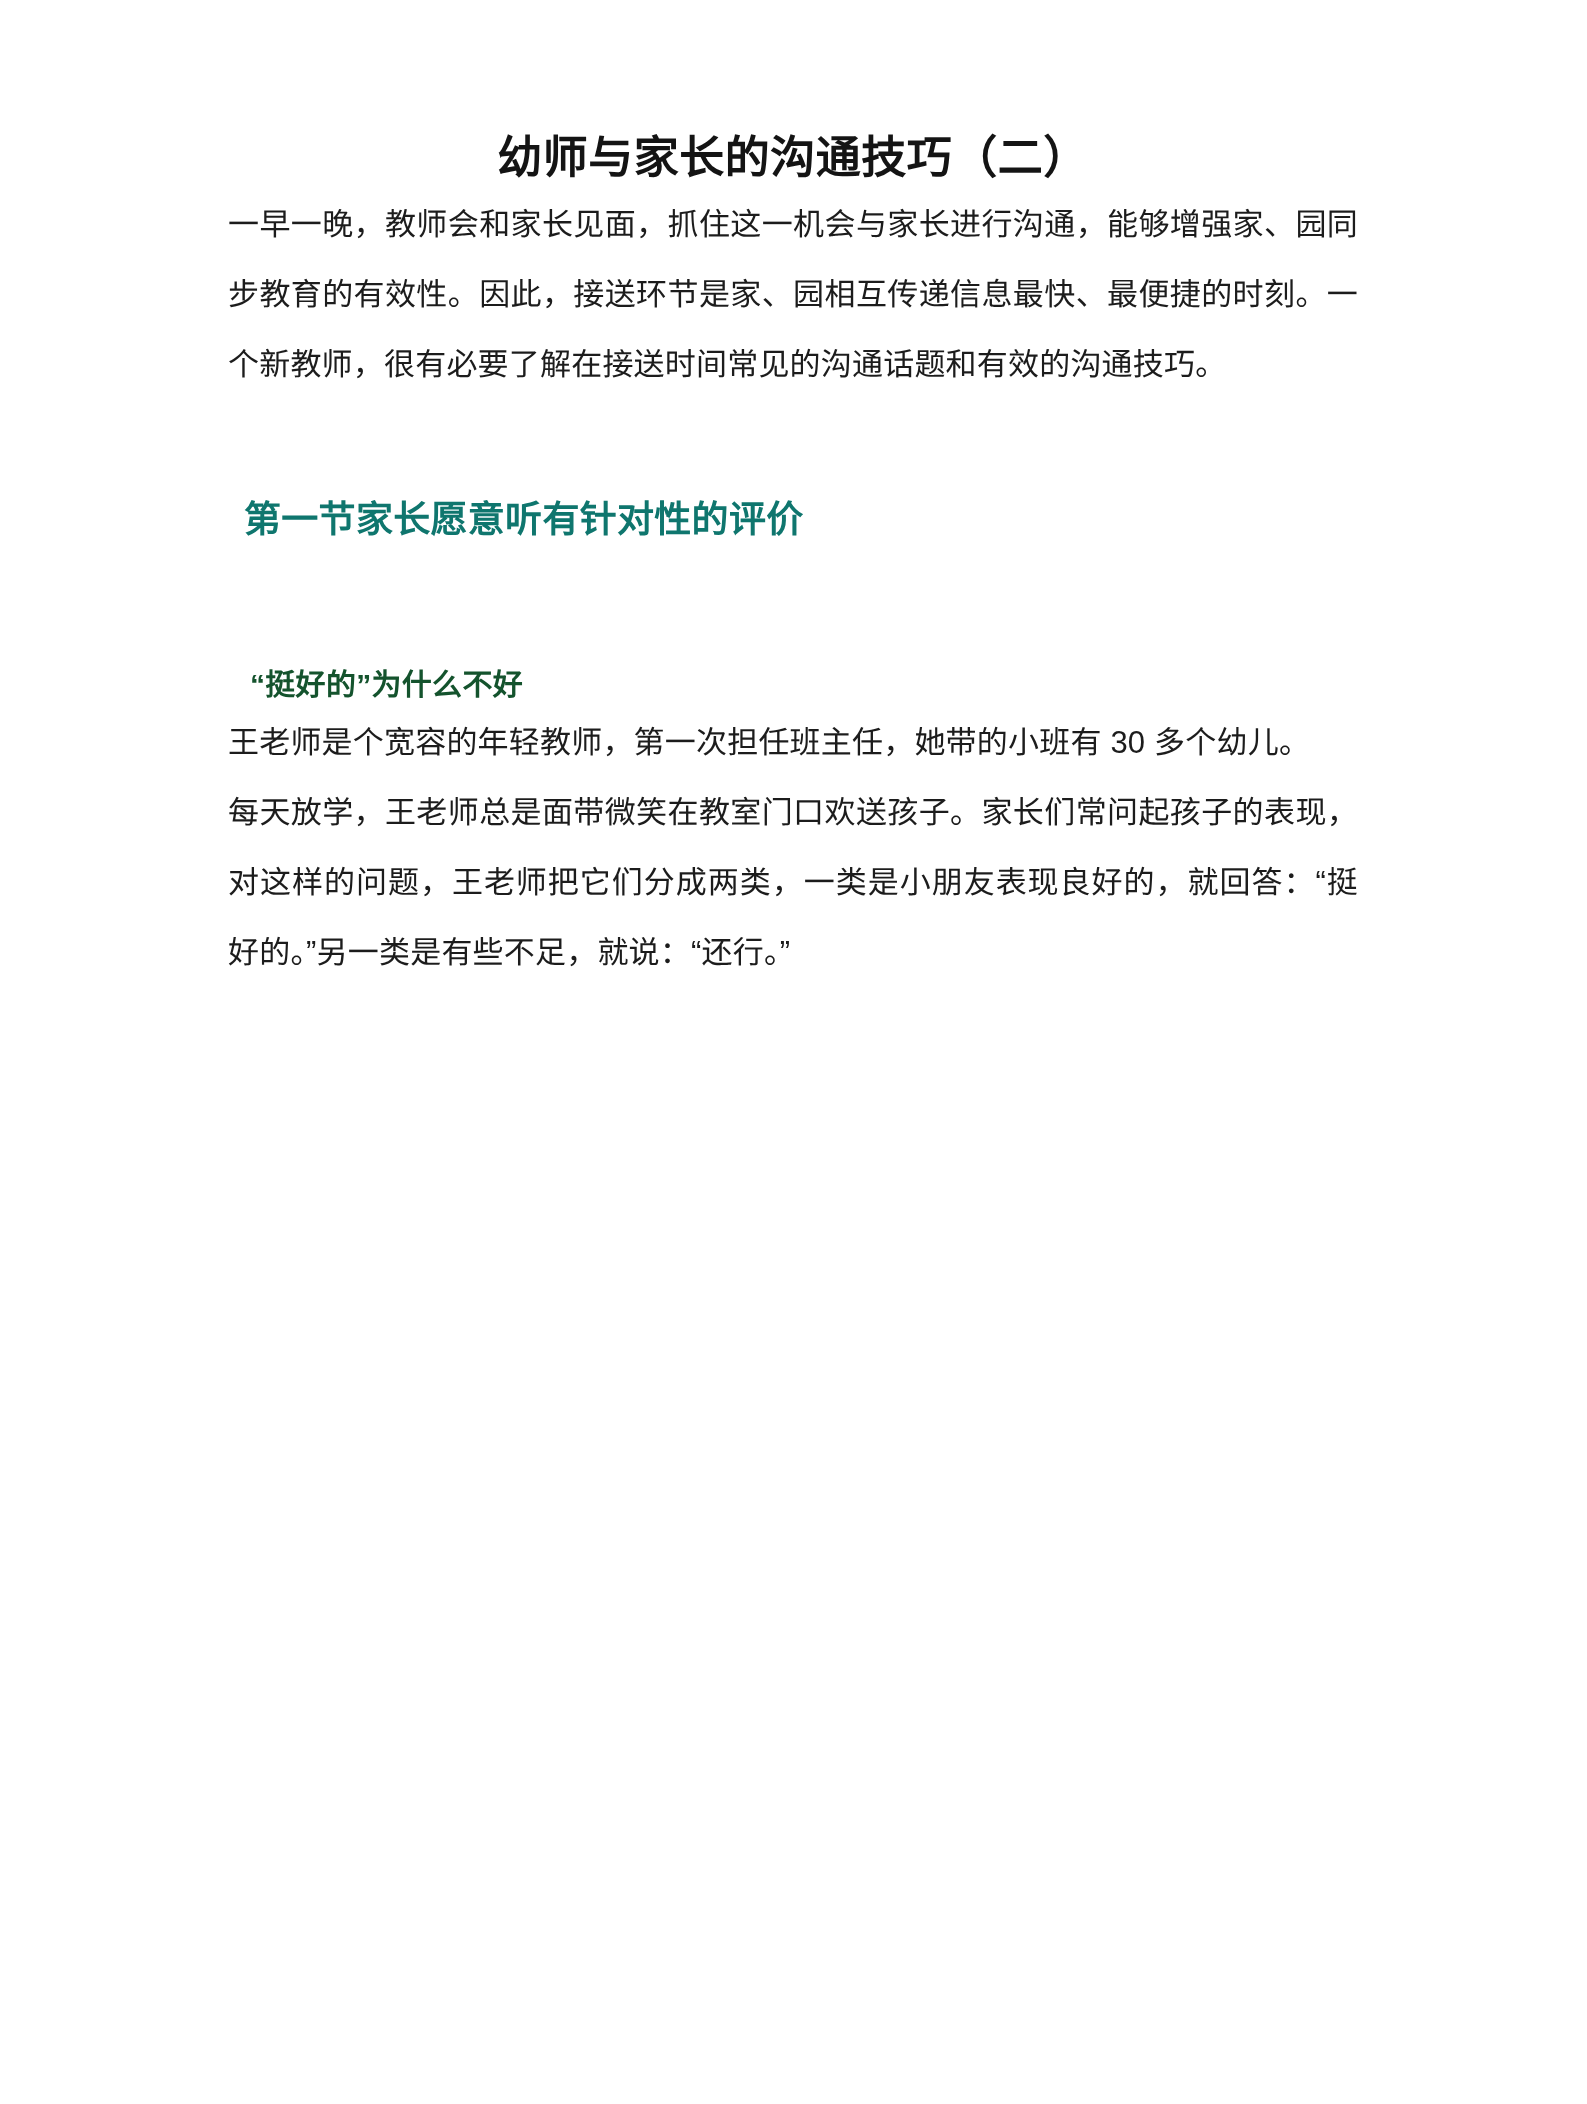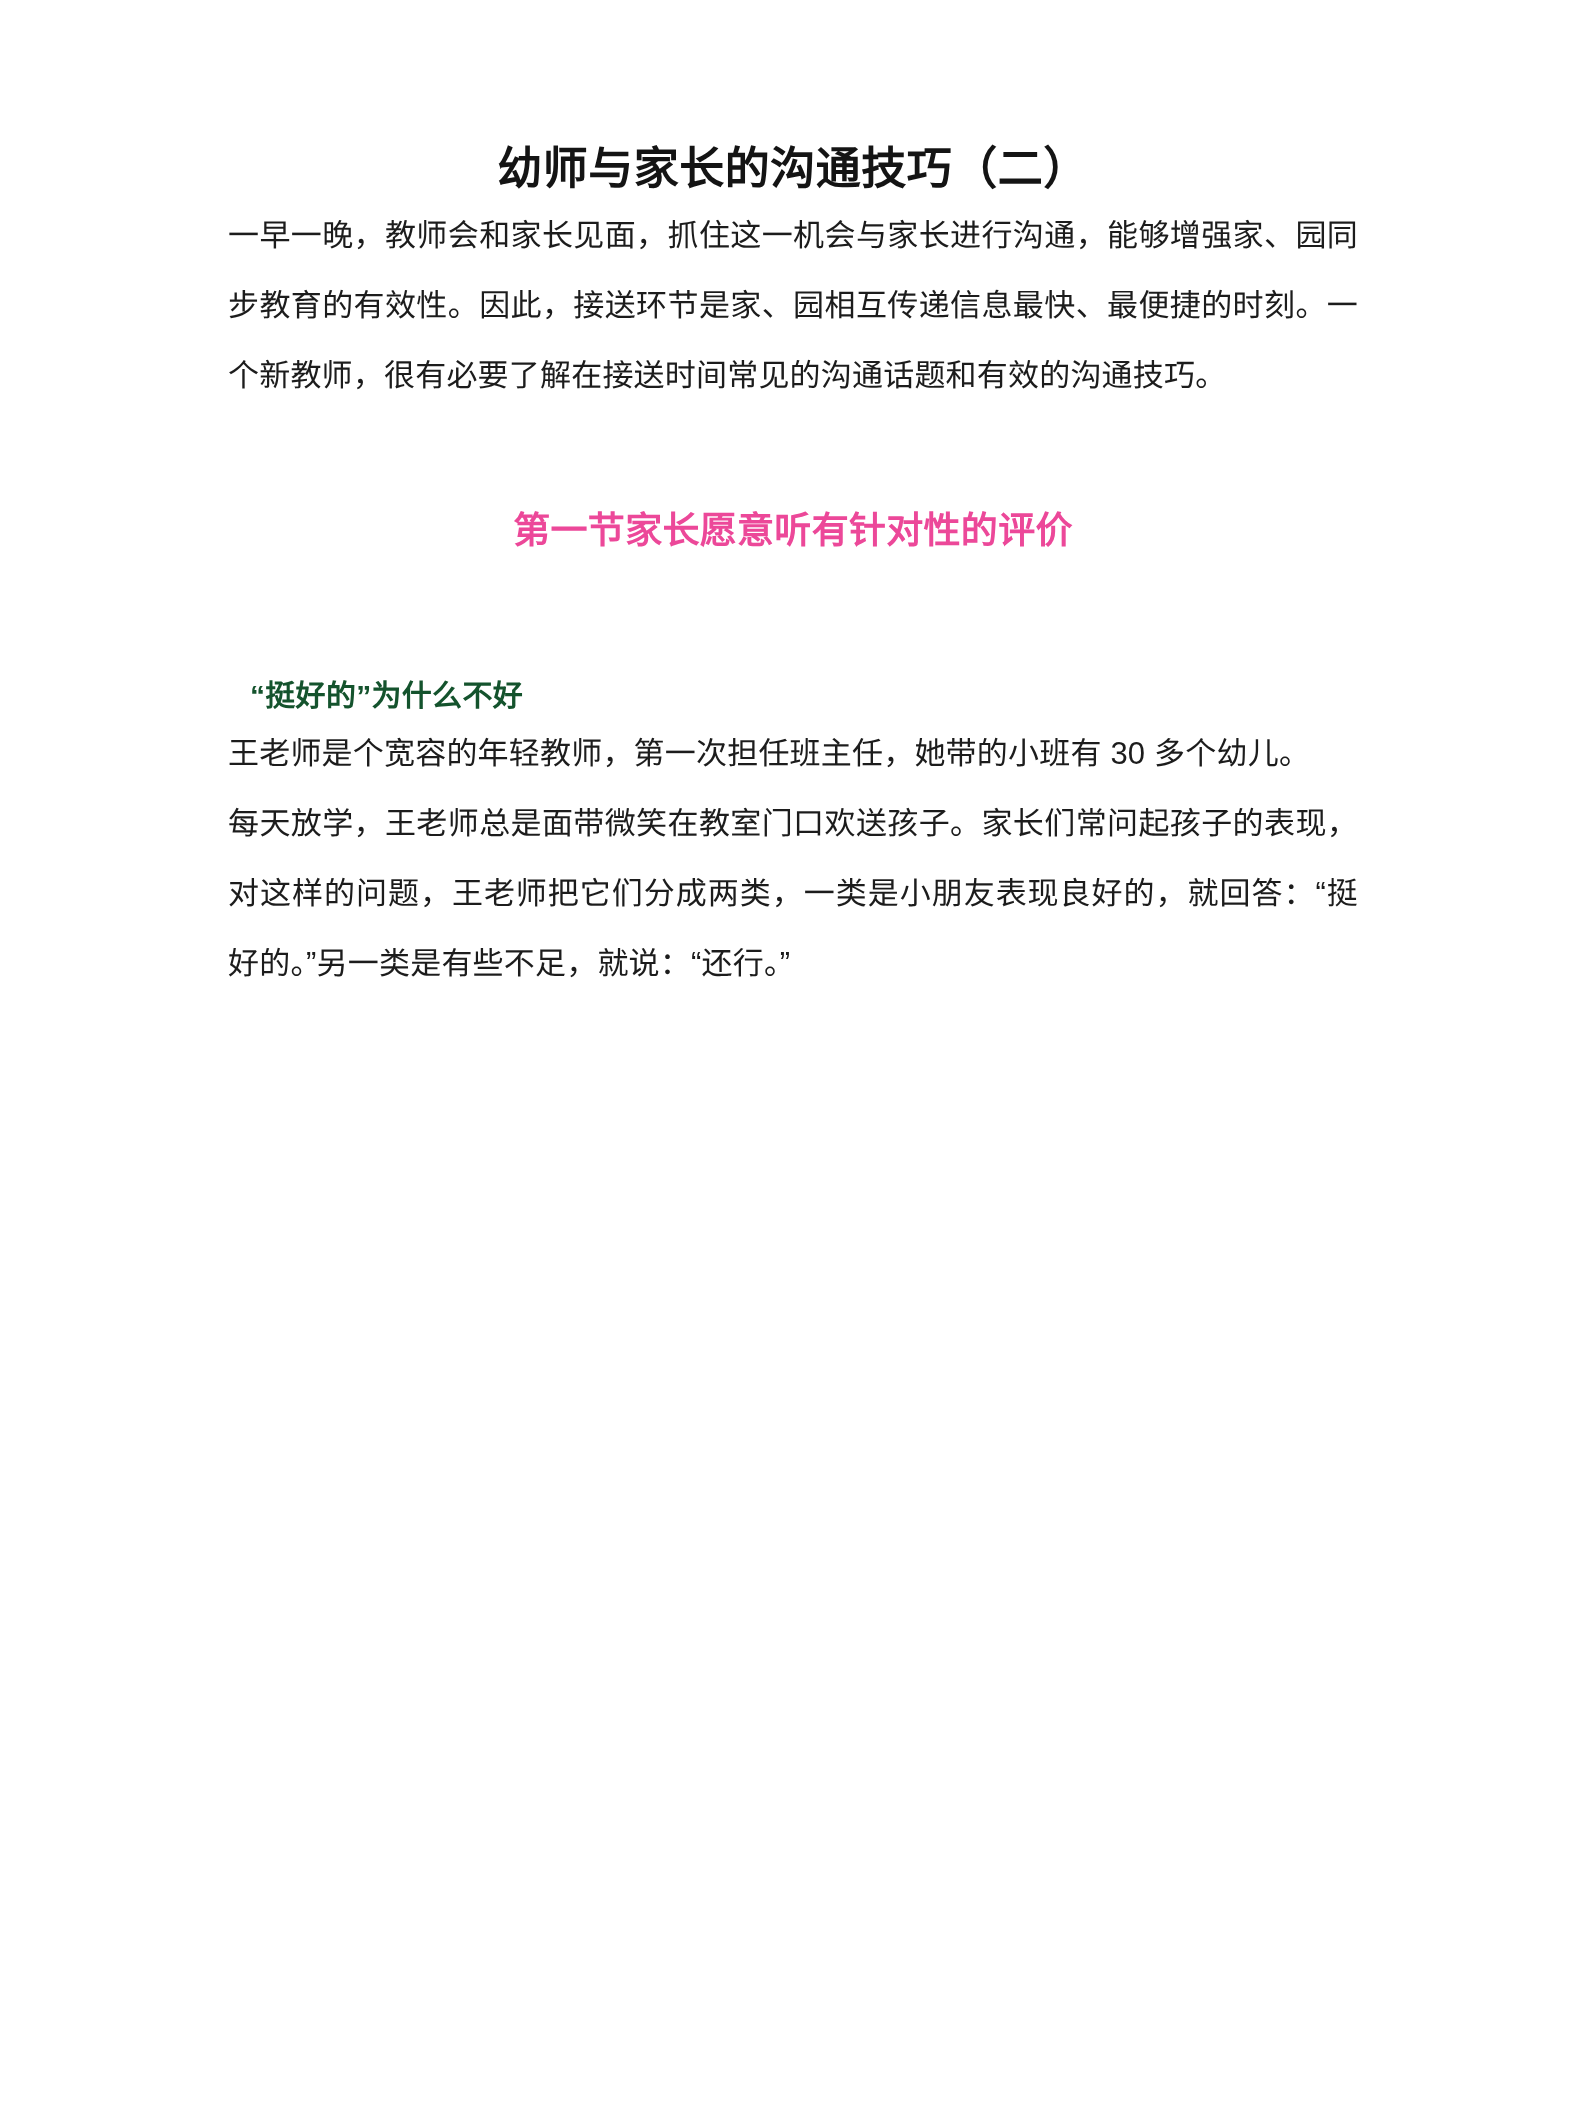--- a/index.html
+++ b/index.html
@@ -18,21 +18,21 @@
     width: 1587px;
     height: 2104px;
     margin: 0 auto;
     background: #ffffff;
     overflow: hidden;
     box-sizing: border-box;
   }
   .content {
     position: absolute;
     left: 228px;
-    top: 11px;
+    top: 0;
     width: 1130px;
   }
   .doc-title {
     text-align: center;
     font-weight: bold;
     font-size: 45px;
     line-height: 64px;
     letter-spacing: 0.5px;
     color: #141414;
     margin: 0;
@@ -53,23 +53,22 @@
     letter-spacing: 0.2px;
   }
   .para-intro {
     margin-top: 28px;
   }
   .section-heading {
     margin: 16px;
     font-weight: bold;
     font-size: 37px;
     line-height: 52px;
-    color: #ec4899;
+    color: #0f766e;
     letter-spacing: 0.3px;
-    text-align: center;
   }
   .sec-1 {
     margin-top: 94px;
   }
   .para-after-heading {
     margin-top: 22px;
   }
   .sub-heading {
     margin: 0;
     font-weight: bold;

